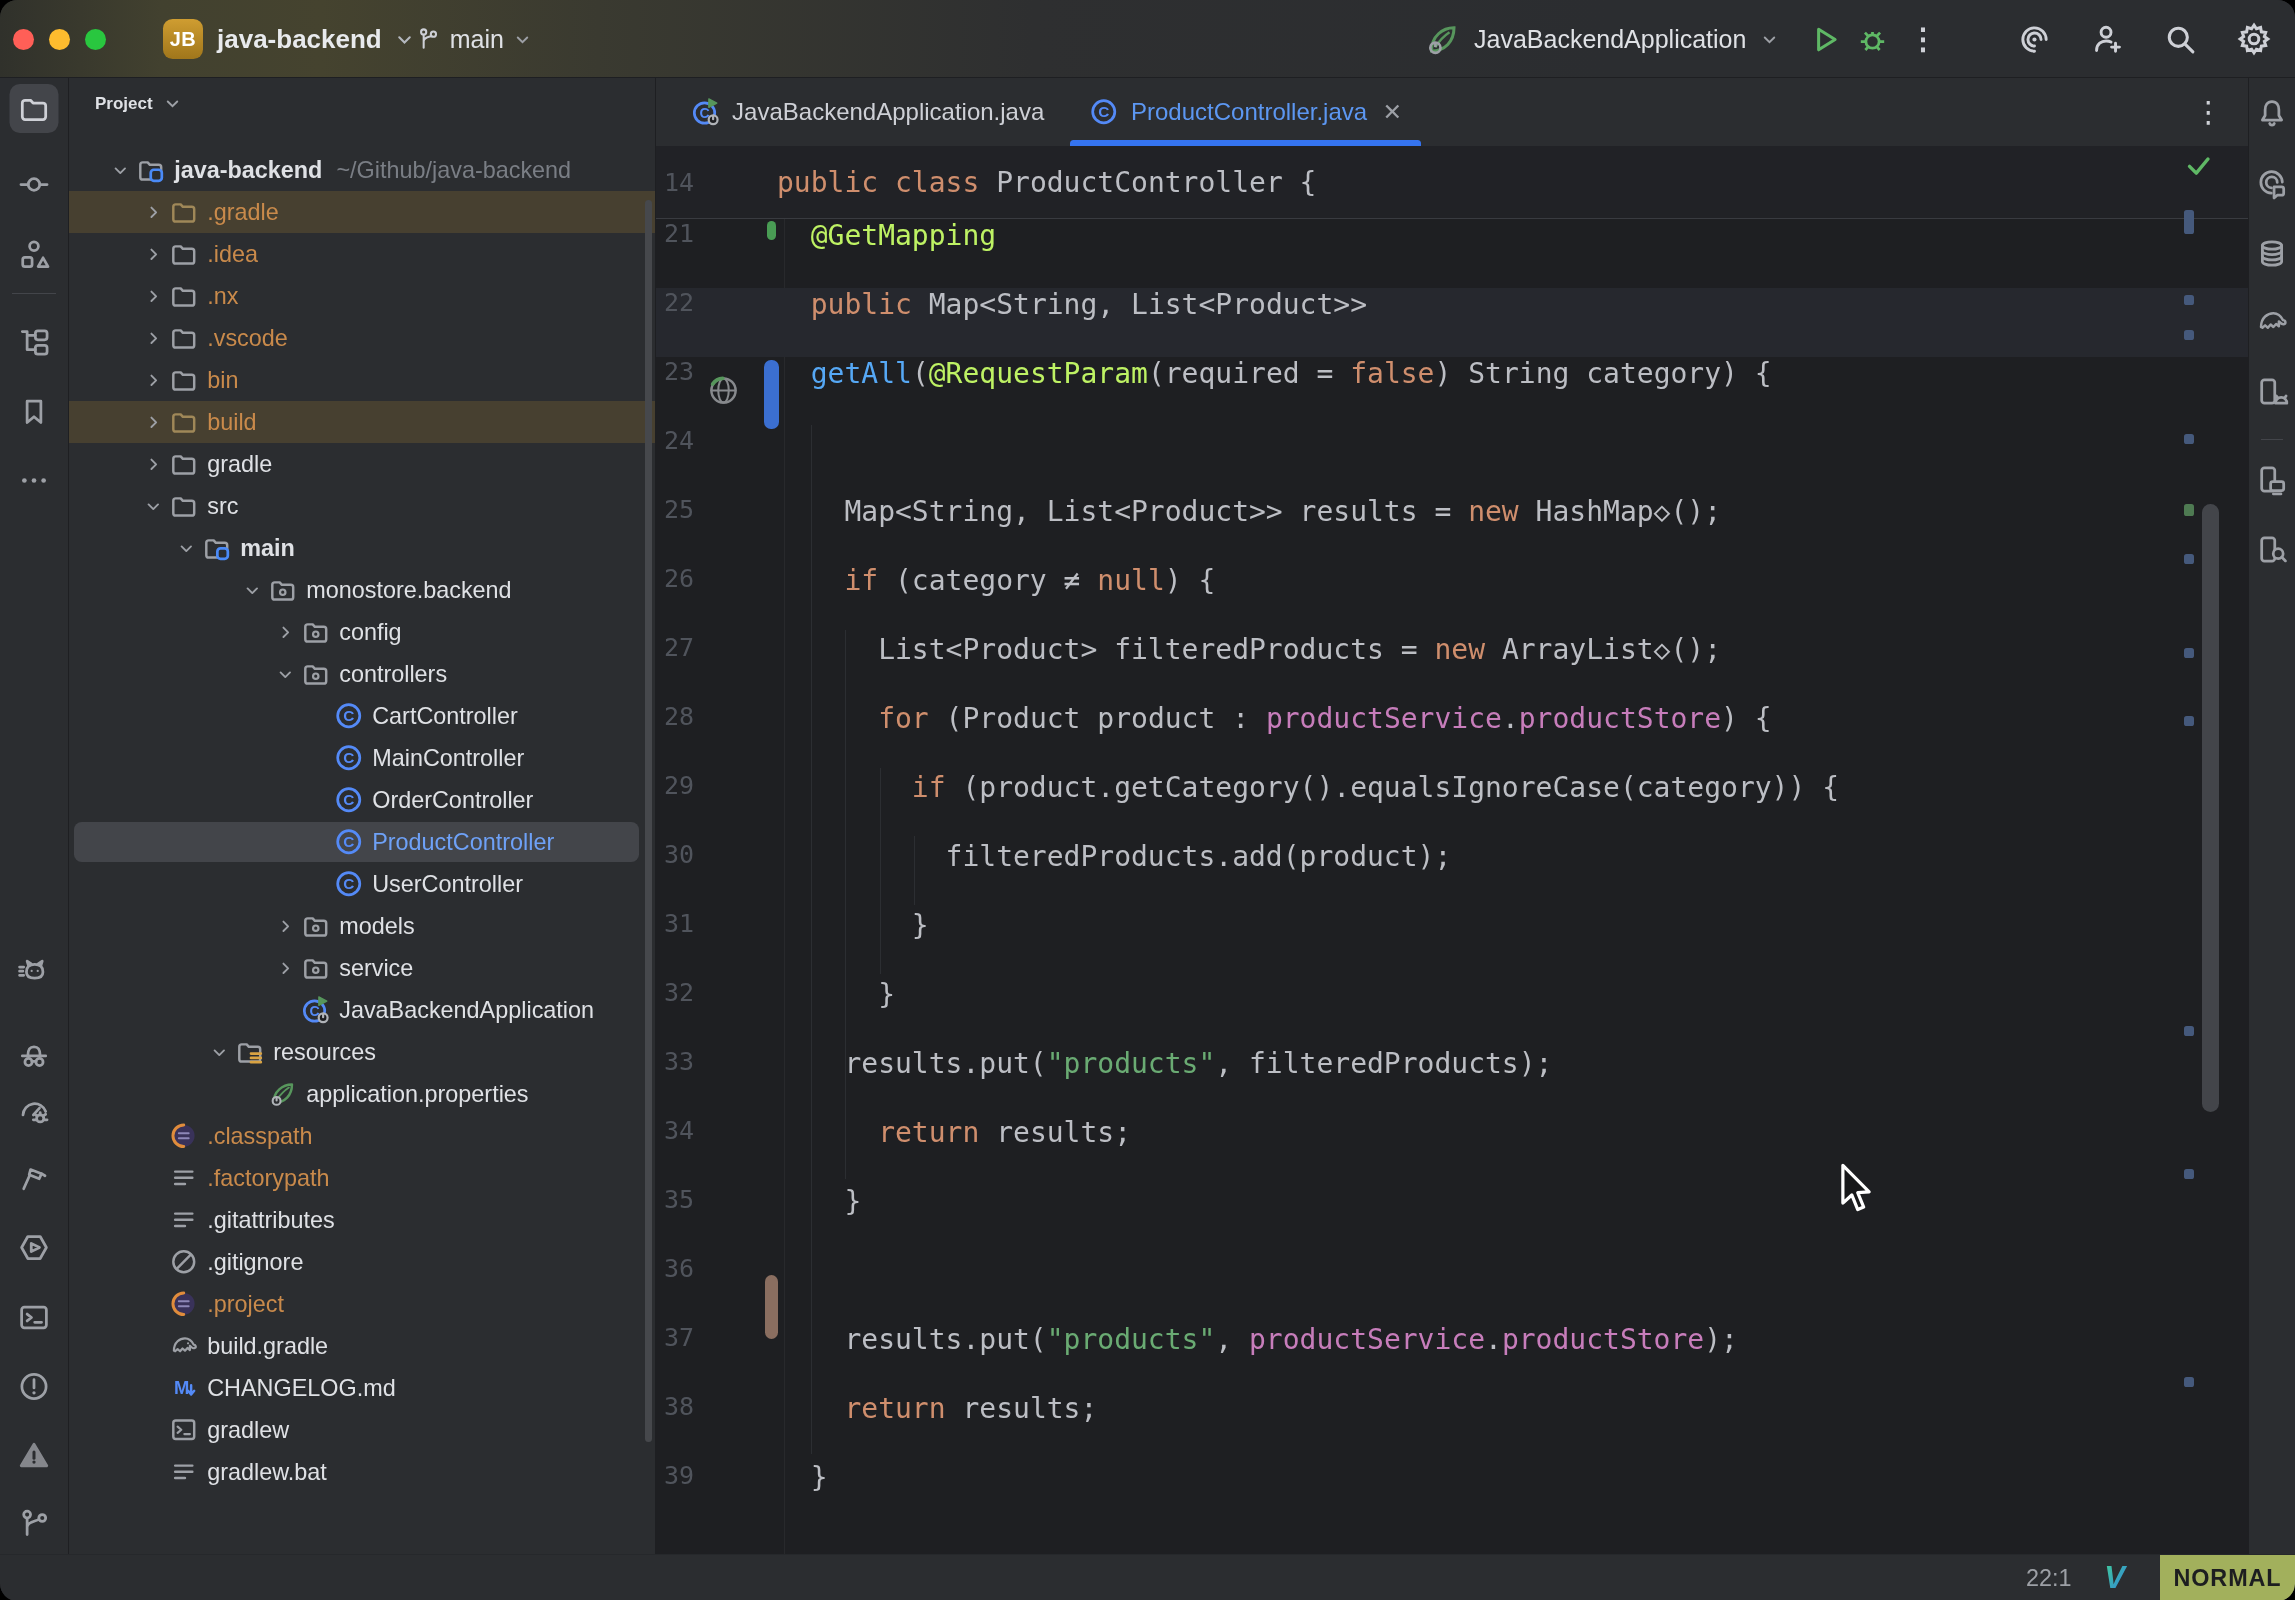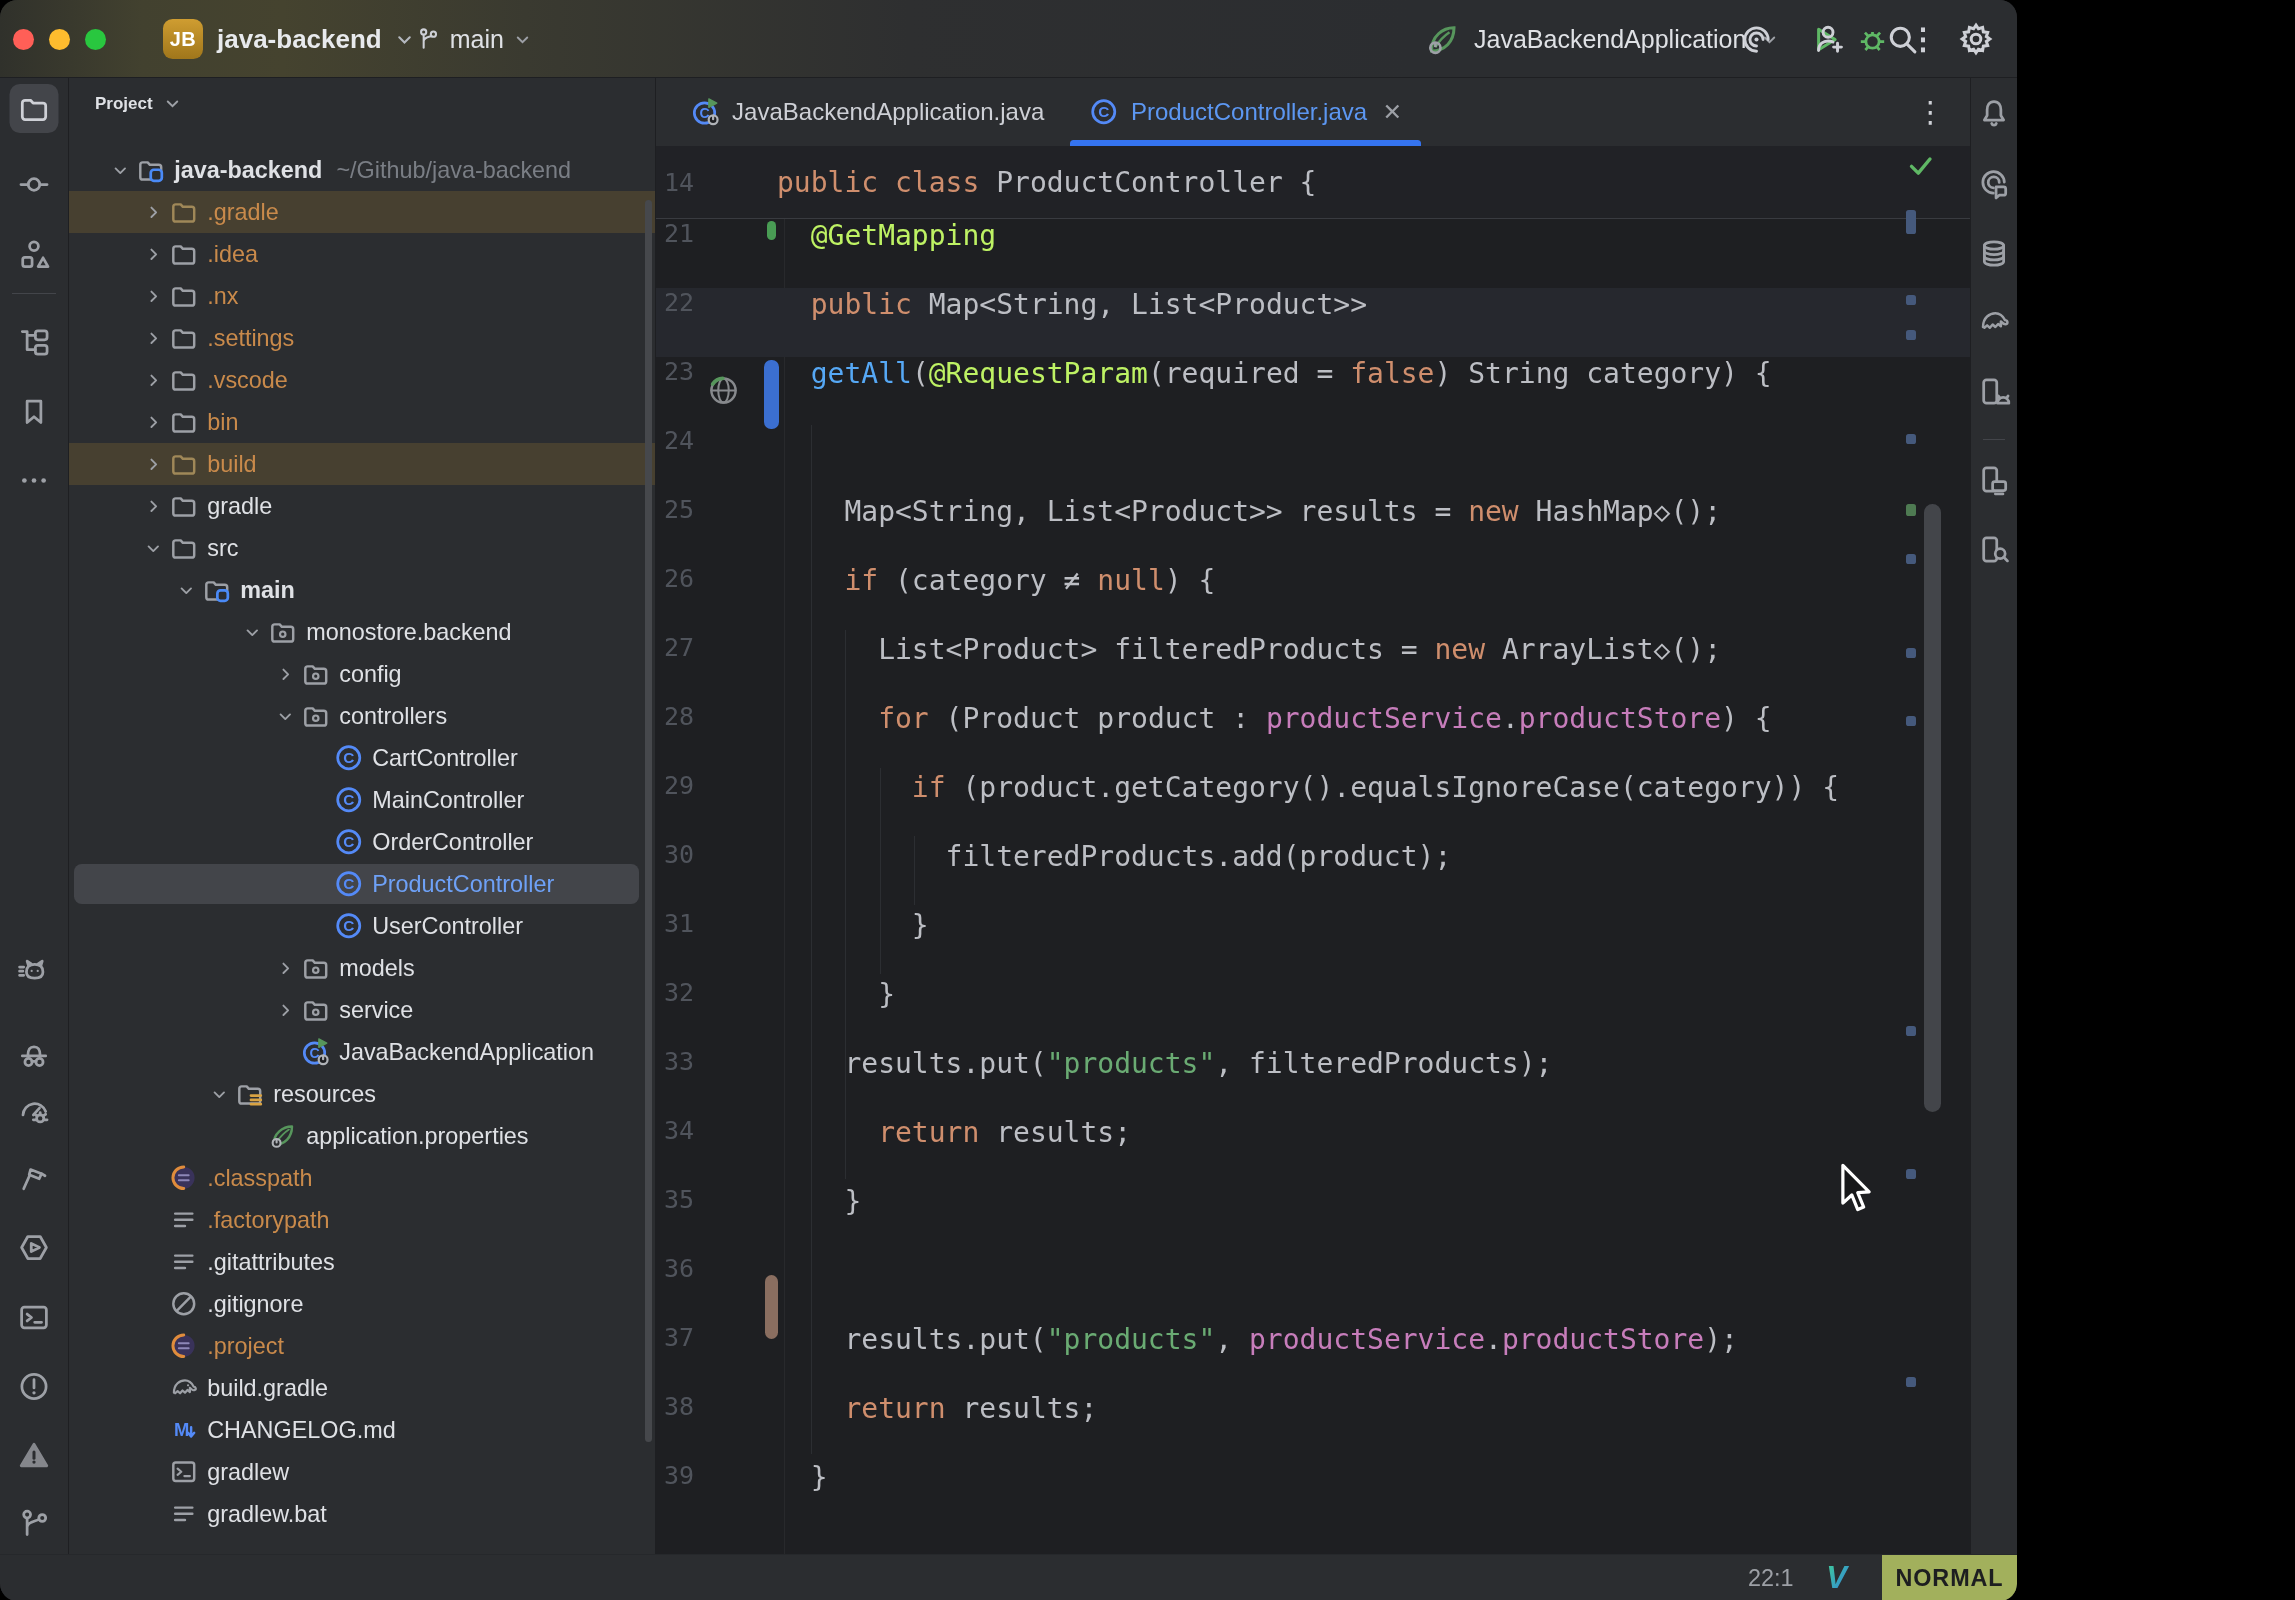--- a/index.html
+++ b/index.html
@@ -1,17 +1,17 @@
 <!DOCTYPE html>
 <html style="font-size:14px"><head>
 <meta charset="utf-8">
 <style>
   html,body{margin:0;padding:0;background:#000;width:2295px;height:1601px;font-family:"Liberation Sans",sans-serif;}
   *{box-sizing:border-box;}
-  .window{position:absolute;inset:0;width:2017px;height:1601px;border-radius:17.4px;overflow:hidden;
+  .window{position:absolute;inset:0;width:2295px;height:1601px;border-radius:17.4px;overflow:hidden;
     background:#1e1f22;display:flex;flex-direction:column;}
   
   .titlebar{height:78px;flex:0 0 78px;position:relative;display:flex;align-items:center;
     background:linear-gradient(90deg,#30312b 0%,#42412f 7%,#45432f 14%,#3a3a30 26%,#2e2f30 45%,#2b2d30 70%,#2b2d30 100%);
     border-bottom:0.9px solid #1e1f22;}
   .traffic{position:absolute;left:13px;top:29px;display:flex;gap:14.8px;}
   .light{width:21px;height:21px;border-radius:50%;}
   .jb-badge{position:absolute;left:163px;top:19px;width:40px;height:40px;border-radius:9.6px;
     background:linear-gradient(180deg,#cf9d31,#a0761b);color:#fff;font-weight:800;font-size:20px;
     display:flex;align-items:center;justify-content:center;letter-spacing:0.4px;}
@@ -344,33 +344,20 @@
             <span class="tchev">
               <svg width="22.6" height="22.6" viewBox="0 0 24 24" fill="none" stroke="#9da0a6" stroke-width="2" stroke-linecap="round" stroke-linejoin="round">
                 <path d="M10 7 L15 12 L10 17"></path>
               </svg>
             </span>
             <span class="ticon">
               <svg width="29.5" height="29.5" viewBox="0 0 24 24" fill="none" stroke="#9da0a6" stroke-width="2" stroke-linecap="round" stroke-linejoin="round">
                 <path d="M3.5 8 V18 a2 2 0 0 0 2 2 h13 a2 2 0 0 0 2 -2 V10 a2 2 0 0 0 -2 -2 h-7.2 L9.5 6 H5.5 a2 2 0 0 0 -2 2 Z"></path>
               </svg>
             </span>
-            <span class="t-orange">.settings</span>
-          </div>
-          <div class="trow" style="padding-left: 69px;">
-            <span class="tchev">
-              <svg width="22.6" height="22.6" viewBox="0 0 24 24" fill="none" stroke="#9da0a6" stroke-width="2" stroke-linecap="round" stroke-linejoin="round">
-                <path d="M10 7 L15 12 L10 17"></path>
-              </svg>
-            </span>
-            <span class="ticon">
-              <svg width="29.5" height="29.5" viewBox="0 0 24 24" fill="none" stroke="#9da0a6" stroke-width="2" stroke-linecap="round" stroke-linejoin="round">
-                <path d="M3.5 8 V18 a2 2 0 0 0 2 2 h13 a2 2 0 0 0 2 -2 V10 a2 2 0 0 0 -2 -2 h-7.2 L9.5 6 H5.5 a2 2 0 0 0 -2 2 Z"></path>
-              </svg>
-            </span>
             <span class="t-orange">.vscode</span>
           </div>
           <div class="trow" style="padding-left: 69px;">
             <span class="tchev">
               <svg width="22.6" height="22.6" viewBox="0 0 24 24" fill="none" stroke="#9da0a6" stroke-width="2" stroke-linecap="round" stroke-linejoin="round">
                 <path d="M10 7 L15 12 L10 17"></path>
               </svg>
             </span>
             <span class="ticon">
               <svg width="29.5" height="29.5" viewBox="0 0 24 24" fill="none" stroke="#9da0a6" stroke-width="2" stroke-linecap="round" stroke-linejoin="round">

